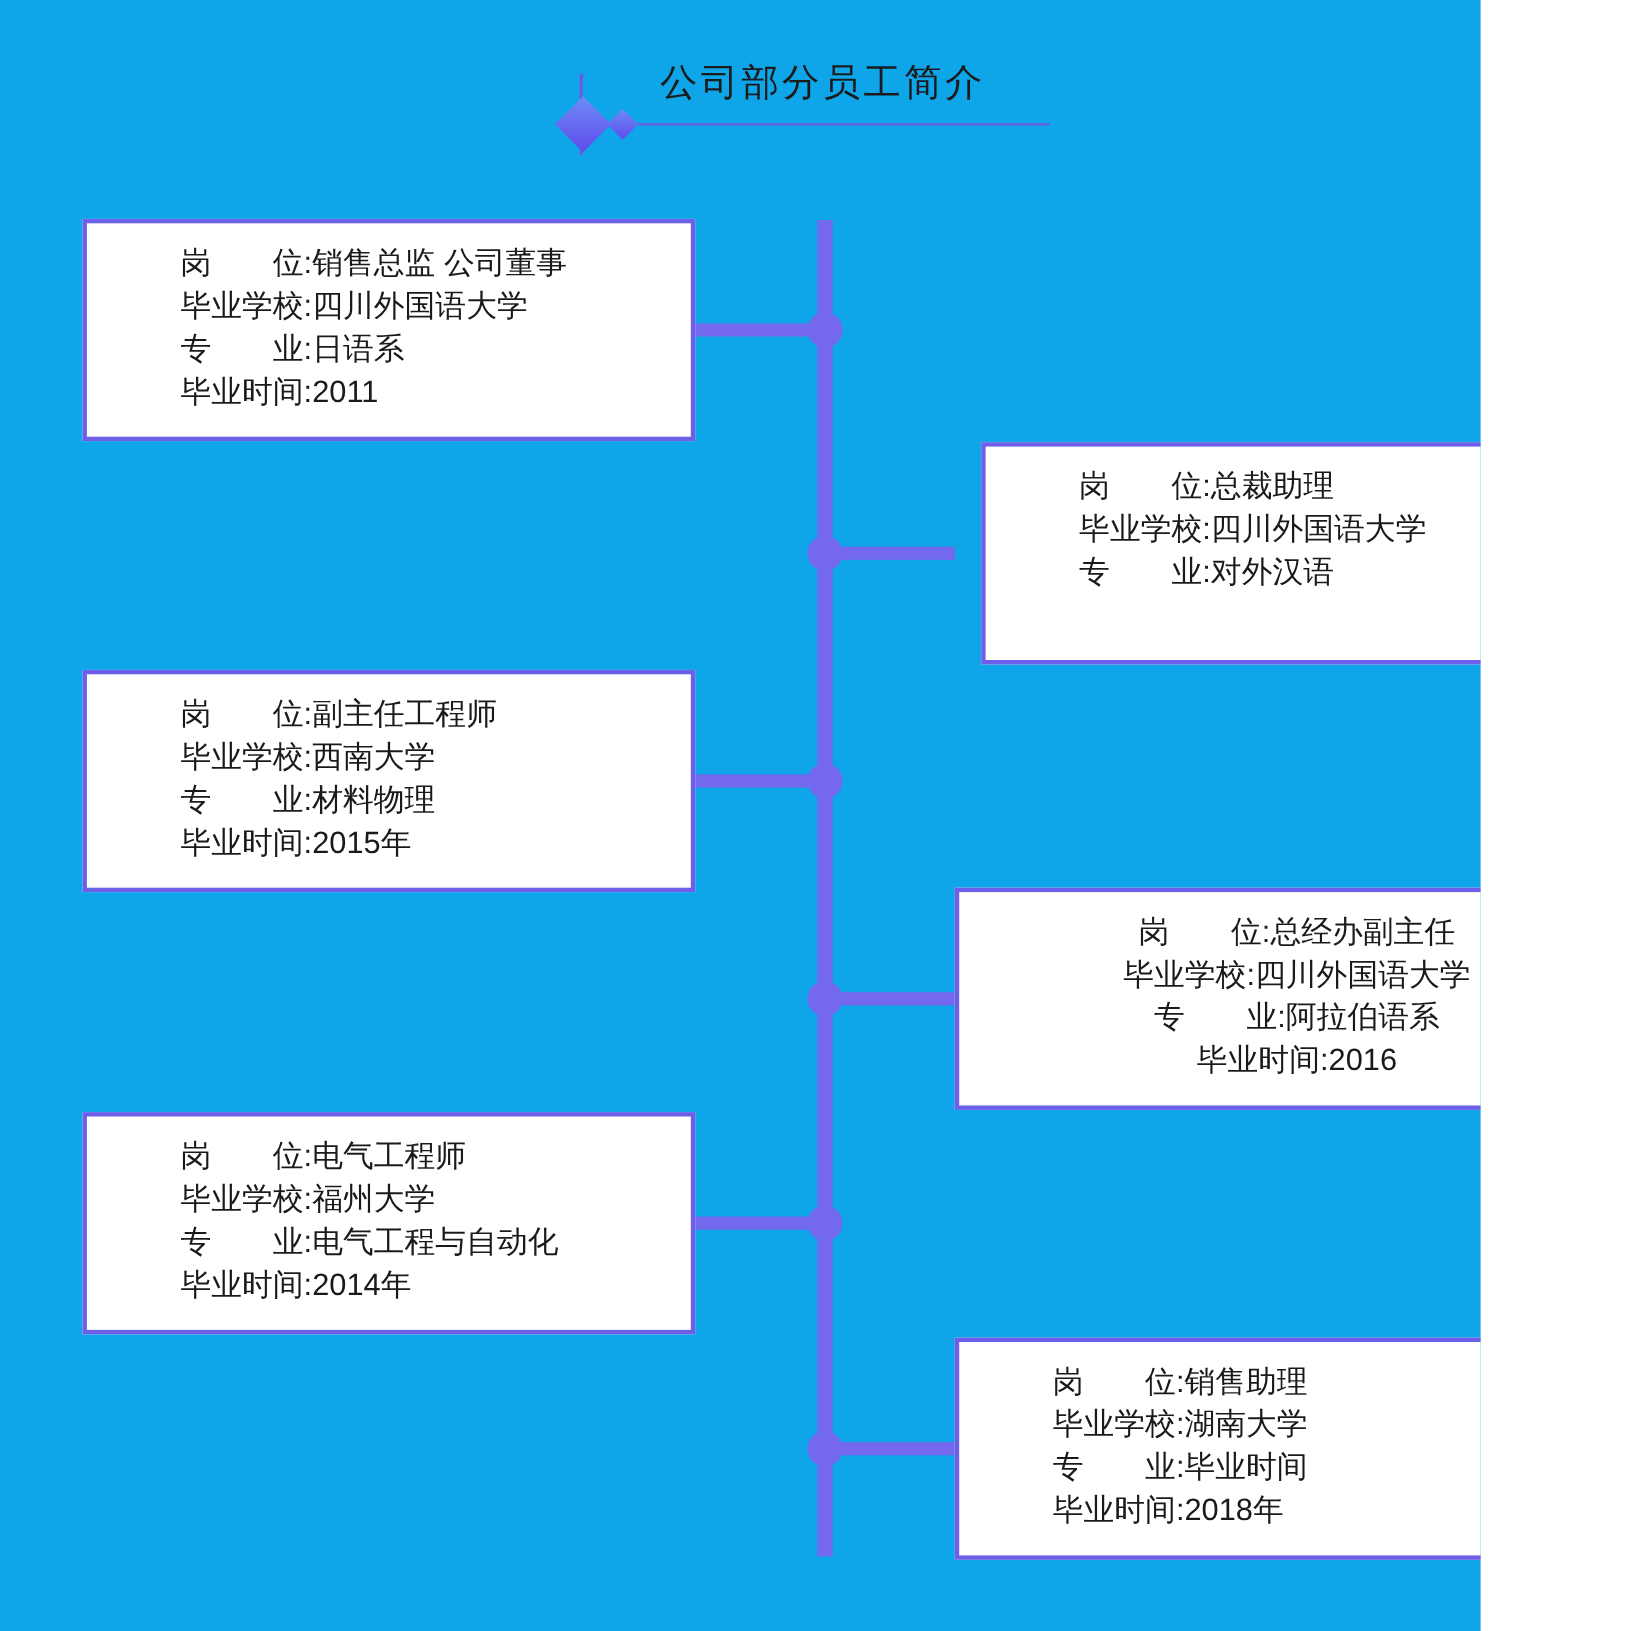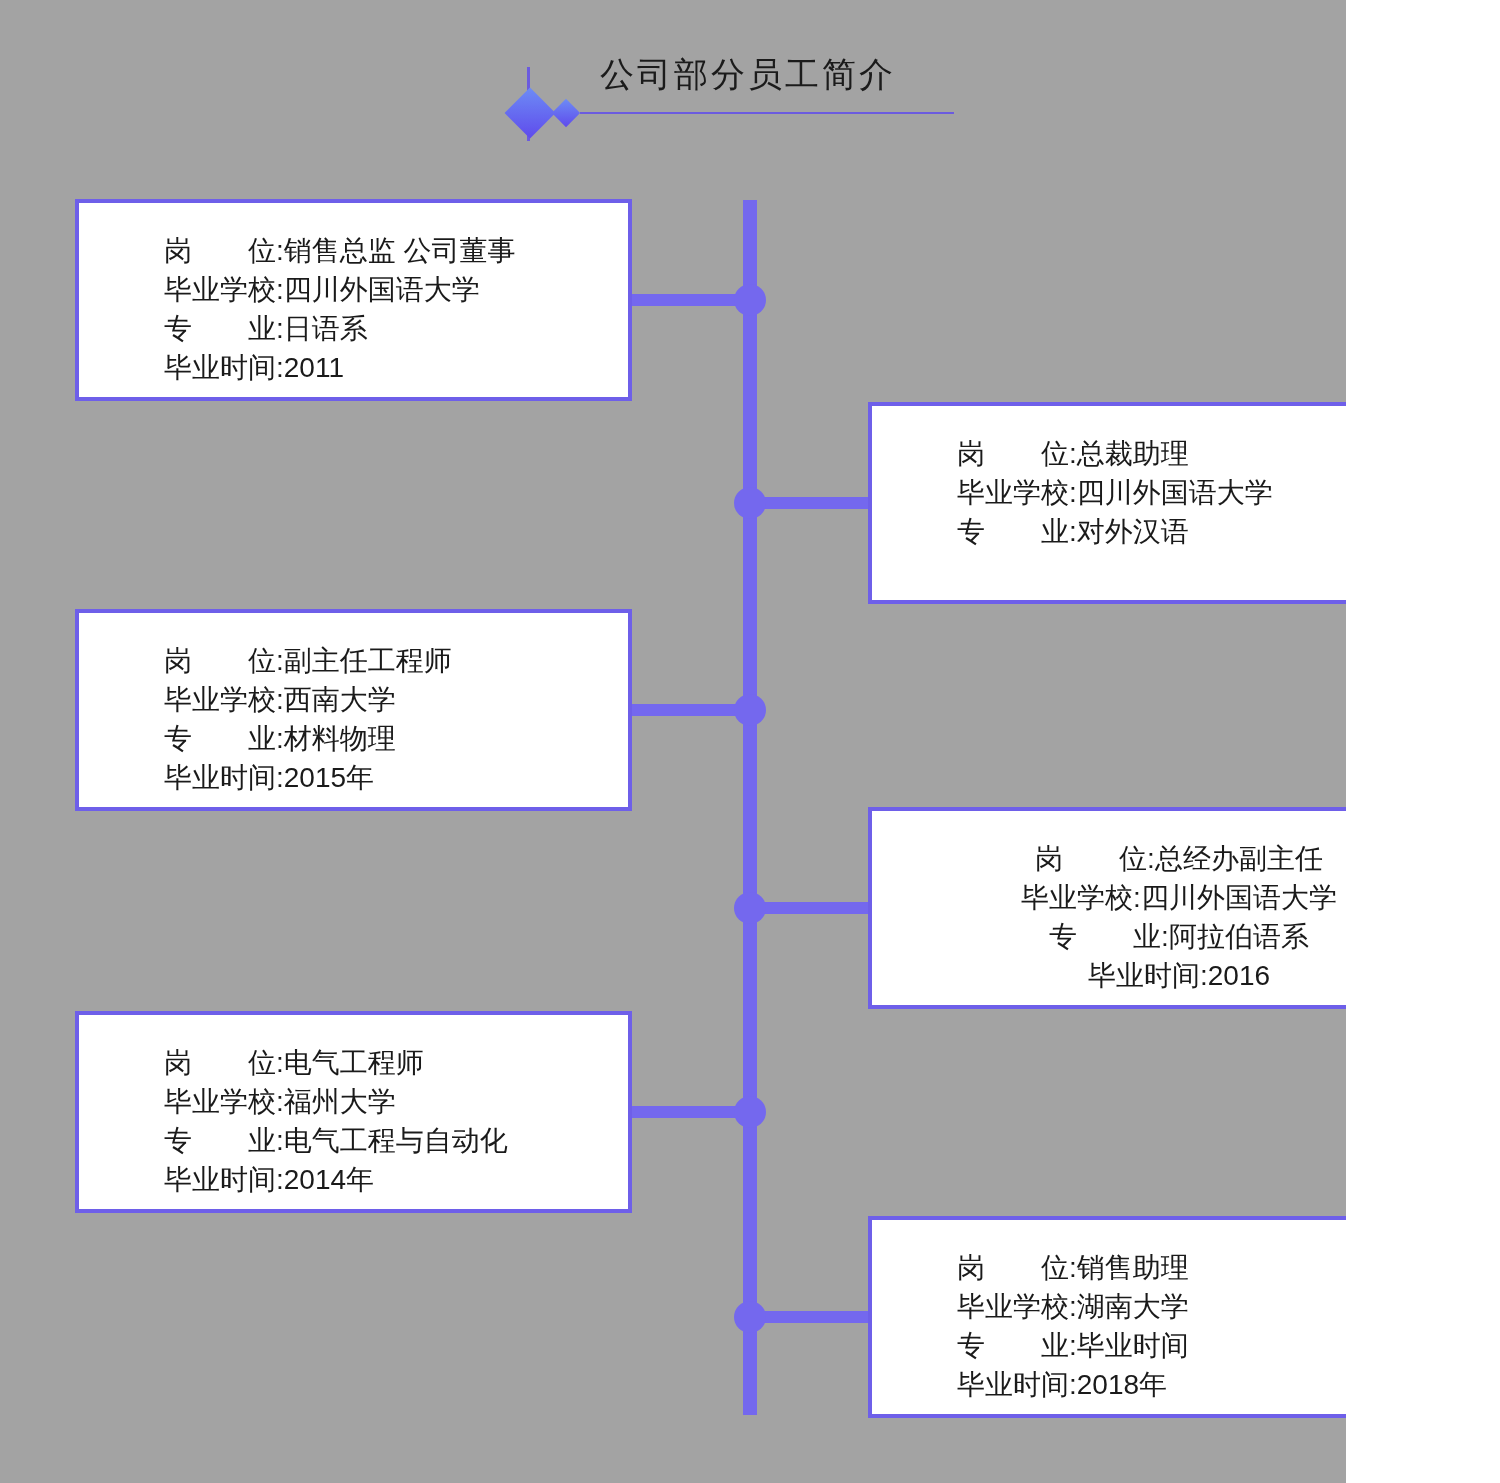--- a/index.html
+++ b/index.html
@@ -3,21 +3,21 @@
 <meta charset="utf-8">
 <style>
   * { margin: 0; padding: 0; box-sizing: border-box; }
   html, body { background: #ffffff; }
   body { font-family: "Liberation Sans", "DejaVu Sans", sans-serif; }
 
   .canvas {
     position: relative;
     width: 1346px;
     height: 1483px;
-    background: #a3a3a3;
+    background: #0ea5e9;
     overflow: hidden;
   }
 
   
   .title-text {
     position: absolute;
     left: 600px;
     top: 52px;
     font-size: 34px;
     font-weight: 500;
@@ -85,21 +85,21 @@
     background: #7468ee;
   }
 
   
   .card {
     position: absolute;
     width: 557px;
     height: 202px;
     background: #ffffff;
     border: 4px solid #6e5fe9;
-    padding: 28px 20px 0 85px;
+    padding: 16px 20px 0 85px;
   }
   .card.pos-left  { left: 75px; }
   .card.pos-right { left: 868px; }
   .field-row {
     font-size: 28px;
     line-height: 39px;
     color: #1a1a1a;
     white-space: nowrap;
   }
 </style>
@@ -130,21 +130,21 @@
   <div class="node" style="top:1096px;"></div>
   <div class="node" style="top:1301px;"></div>
 
   <div class="card pos-left" style="top:199px;">
     <div class="field-row"><span>岗　　位:</span><span>销售总监 公司董事</span></div>
     <div class="field-row"><span>毕业学校:</span><span>四川外国语大学</span></div>
     <div class="field-row"><span>专　　业:</span><span>日语系</span></div>
     <div class="field-row"><span>毕业时间:</span><span>2011</span></div>
   </div>
 
-  <div class="card pos-right" style="top:402px;">
+  <div class="card pos-right" style="top:402px;margin-left:24px;">
     <div class="field-row"><span>岗　　位:</span><span>总裁助理</span></div>
     <div class="field-row"><span>毕业学校:</span><span>四川外国语大学</span></div>
     <div class="field-row"><span>专　　业:</span><span>对外汉语</span></div>
   </div>
 
   <div class="card pos-left" style="top:609px;">
     <div class="field-row"><span>岗　　位:</span><span>副主任工程师</span></div>
     <div class="field-row"><span>毕业学校:</span><span>西南大学</span></div>
     <div class="field-row"><span>专　　业:</span><span>材料物理</span></div>
     <div class="field-row"><span>毕业时间:</span><span>2015年</span></div>

